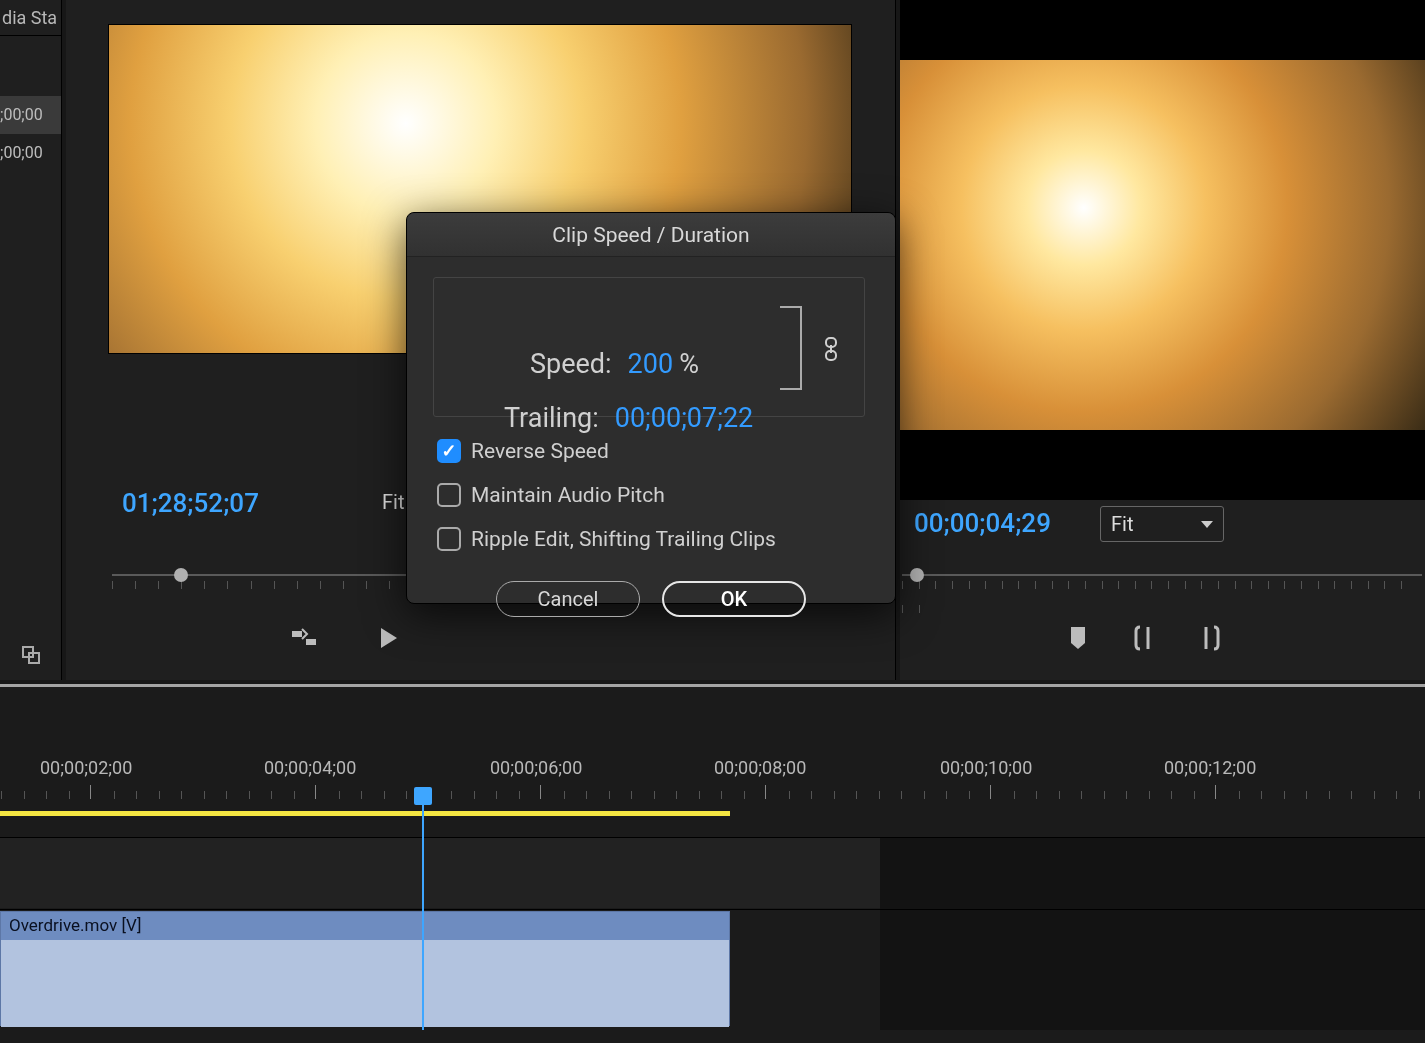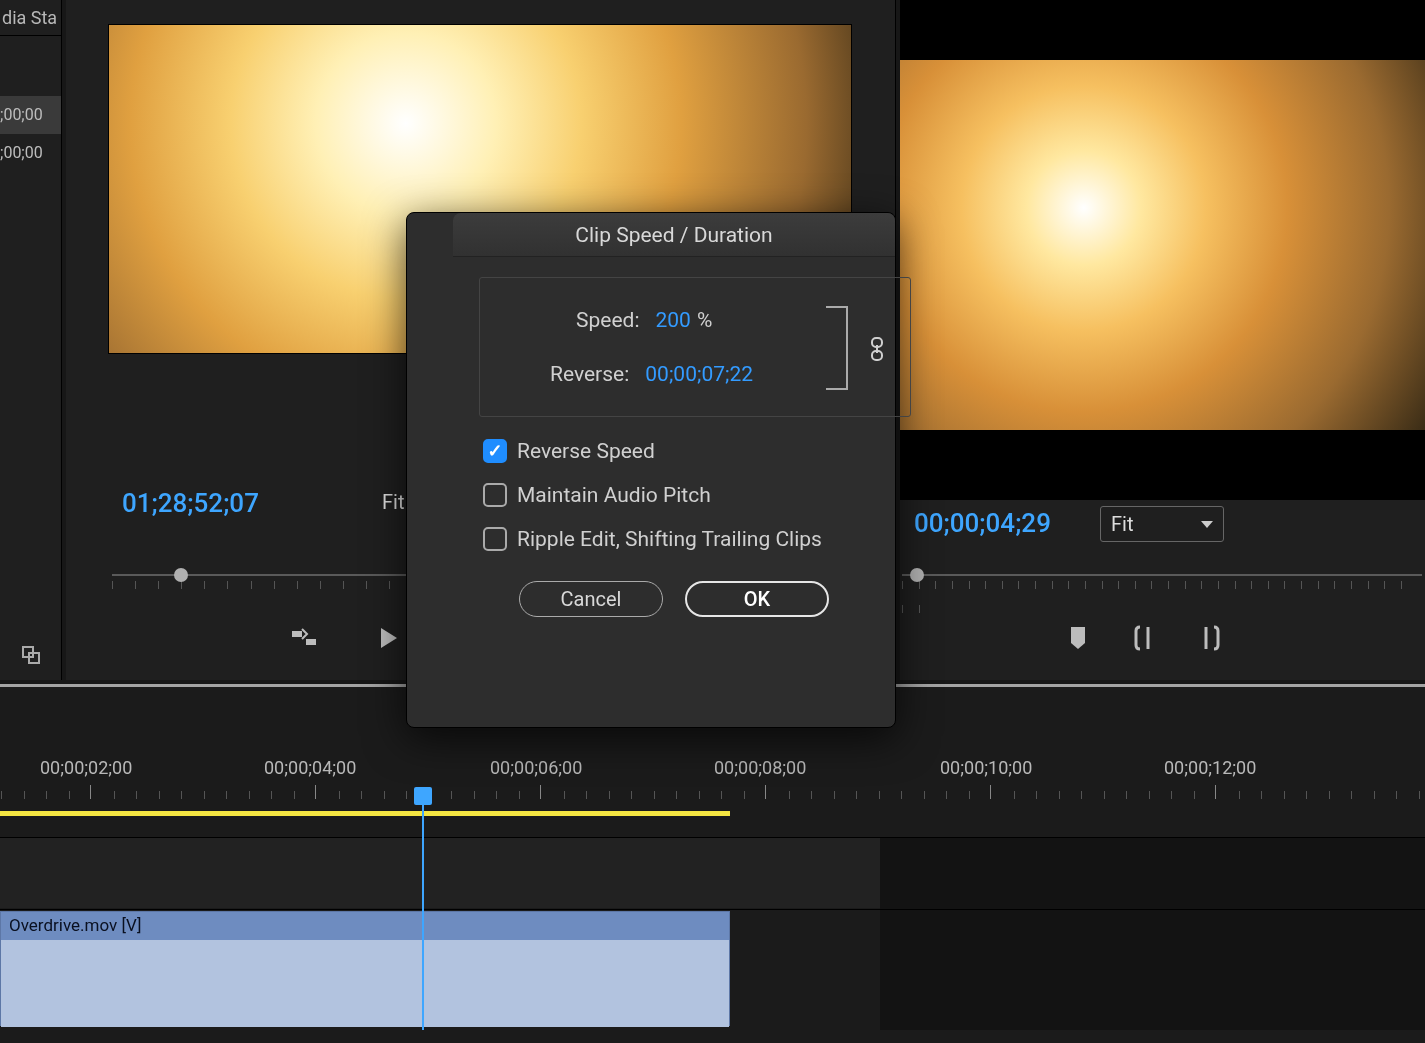--- a/index.html
+++ b/index.html
@@ -178,43 +178,42 @@
   .tl-clip .clip-body { height:87px; background:#b2c3df; }
   .tl-darkright {
     position:absolute; left:880px; right:0; top:151px; height:192px;
     background:#131313;
   }
 
   
   .dialog {
     position:absolute;
     left:406px; top:212px;
-    width:490px; height:516px;
+    width:490px; height:392px;
     background:#2d2d2d;
     border:1px solid #000;
     border-radius:8px;
     box-shadow:0 10px 40px rgba(0,0,0,0.7);
     color:#d5d5d5;
-    padding-left:46px;
   }
   .dialog .titlebar {
     height:44px;
     background:linear-gradient(#3c3c3c,#313131);
     border-bottom:1px solid #222;
     border-radius:8px 8px 0 0;
     display:flex; align-items:center; justify-content:center;
     font-size:21px; color:#d8d8d8;
   }
   .dialog .body { padding:20px 26px 0 26px; }
   .vals-box {
     border:1px solid #444; border-radius:3px;
     height:140px; width:432px;
     position:relative;
   }
-  .vals-box .row { position:absolute; display:flex; align-items:flex-end; font-size:21px; }
+  .vals-box .row { position:absolute; display:flex; align-items:flex-end; font-size:27px;margin-top:40px; }
   .vals-box .row1 { top:30px; left:96px; }
   .vals-box .row2 { top:84px; left:70px; }
   .vals-box .lab { color:#d0d0d0; }
   .vals-box .valblue { color:#339bff; margin:0 6px; }
   .vals-box .pct { color:#d0d0d0; }
   .vals-box .bracket { position:absolute; right:62px; top:28px; width:22px; height:84px; border-right:2px solid #aaa; border-top:2px solid #aaa; border-bottom:2px solid #aaa; }
   .vals-box .link-icn { position:absolute; right:24px; top:58px; color:#cfcfcf; }
 
   .check-row {
     display:flex; align-items:center; gap:10px;
@@ -358,21 +357,21 @@
   <div class="titlebar">Clip Speed / Duration</div>
   <div class="body">
     <div class="vals-box">
       <div class="row row1">
         <span class="lab">Speed:</span>
         <span style="width:10px"></span>
         <span class="valblue">200</span>
         <span class="pct">%</span>
       </div>
       <div class="row row2">
-        <span class="lab">Reverse:</span>
+        <span class="lab">Trailing:</span>
         <span style="width:10px"></span>
         <span class="valblue">00;00;07;22</span>
       </div>
       <div class="bracket"></div>
       <div class="link-icn">
         <svg width="18" height="26" viewBox="0 0 18 26">
             <rect x="4" y="2" width="10" height="9" rx="4" fill="none" stroke="#cfcfcf" stroke-width="2"></rect>
             <rect x="4" y="15" width="10" height="9" rx="4" fill="none" stroke="#cfcfcf" stroke-width="2"></rect>
             <line x1="9" y1="9" x2="9" y2="17" stroke="#cfcfcf" stroke-width="2"></line>
           </svg>

